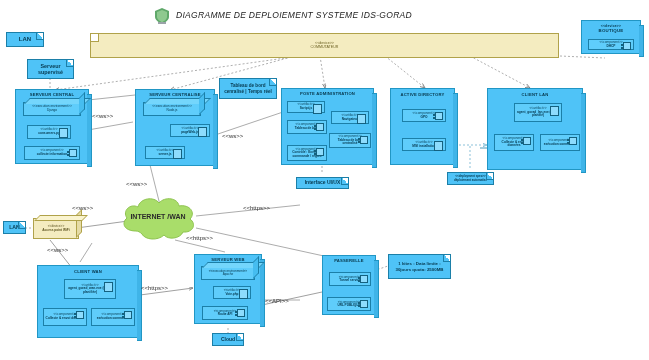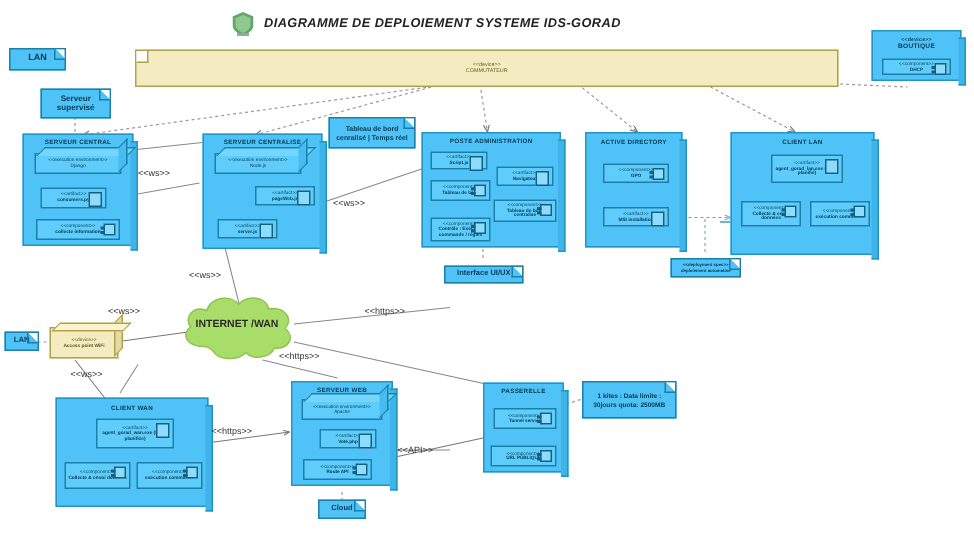--- a/index.html
+++ b/index.html
@@ -57,21 +57,21 @@
 
   
   .switchbar{
     position:absolute;background:#f4ecc0;border:1px solid #b0a24a;
     display:flex;align-items:center;justify-content:center;
     flex-direction:column;color:#6a5f20;line-height:1.1;
   }
   .switchbar .cut{position:absolute;left:0;top:0;width:7px;height:7px;background:#fff;border-right:1px solid #b0a24a;border-bottom:1px solid #b0a24a;transform:skew(0deg);}
 
   .title{
-    position:absolute;font-style:italic;font-weight:bold;color:#222;
+    position:absolute;font-style:italic;font-weight:normal;color:#222;
     letter-spacing:.3px;white-space:nowrap;
   }
   .logo{position:absolute;}
 
   .cloud{position:absolute;}
   .cloud-label{
     position:absolute;text-align:center;font-weight:bold;color:#2b2b2b;
     width:100%;
   }
   .edge-label{position:absolute;color:#333;white-space:nowrap;}

